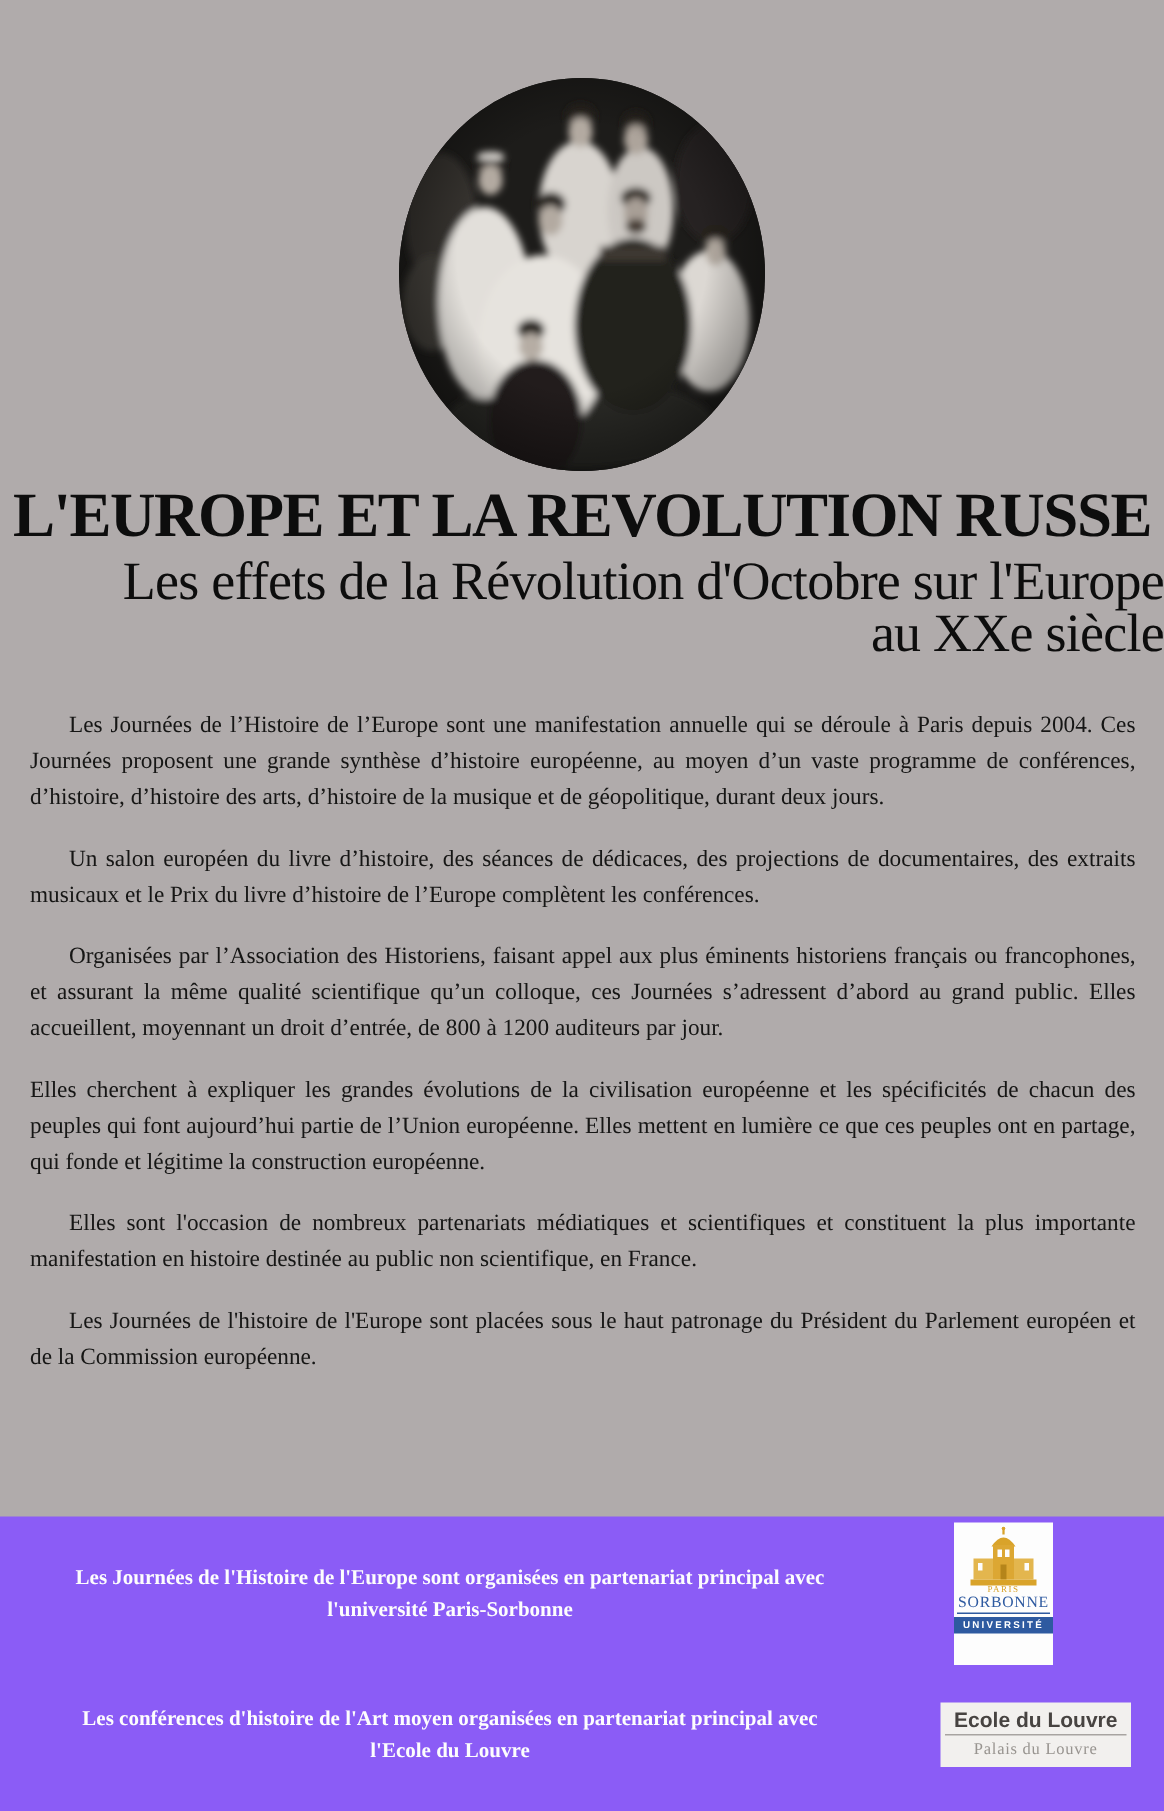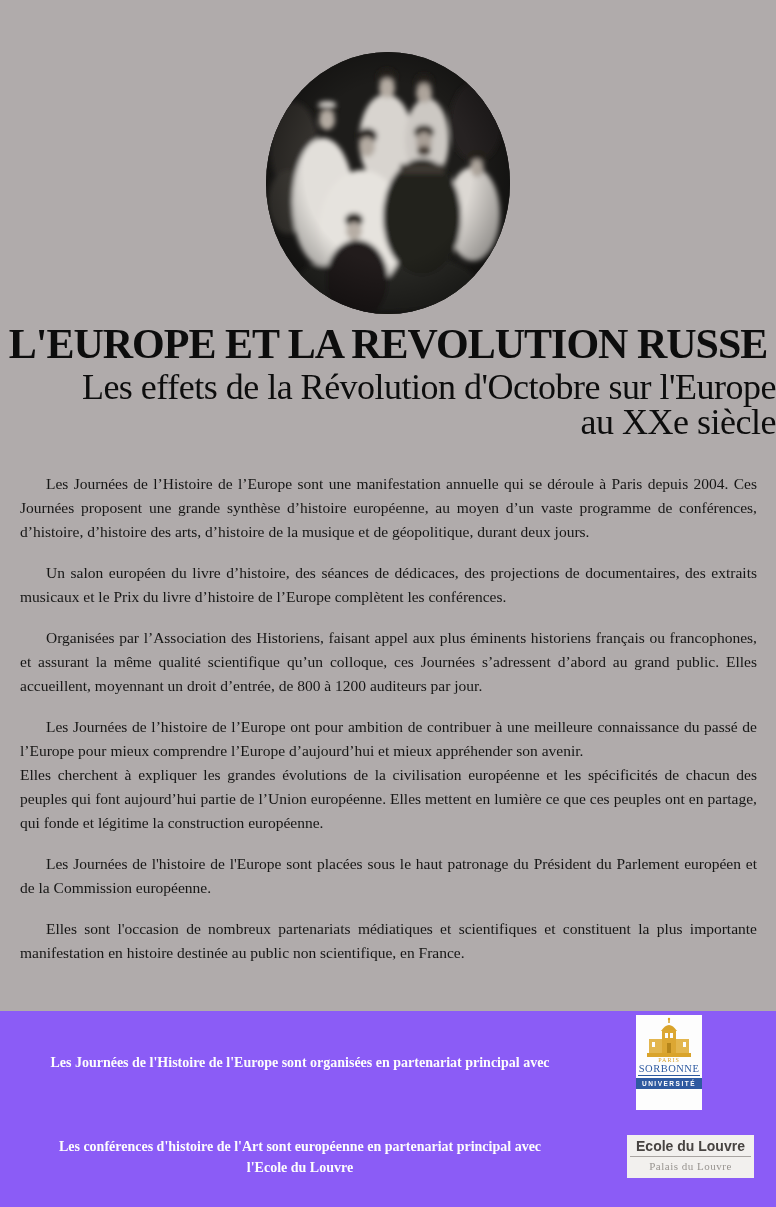--- a/index.html
+++ b/index.html
@@ -140,31 +140,31 @@
   <div class="title">L'EUROPE ET LA REVOLUTION RUSSE</div>
   <div class="subtitle">
     <div>Les effets de la Révolution d'Octobre sur l'Europe</div>
     <div>au XXe siècle</div>
   </div>
 
   <div class="content">
     <p>Les Journées de l’Histoire de l’Europe sont une manifestation annuelle qui se déroule à Paris depuis 2004. Ces Journées proposent une grande synthèse d’histoire européenne, au moyen d’un vaste programme de conférences, d’histoire, d’histoire des arts, d’histoire de la musique et de géopolitique, durant deux jours.</p>
     <p>Un salon européen du livre d’histoire, des séances  de dédicaces, des projections de documentaires,  des extraits musicaux  et le Prix du livre d’histoire  de l’Europe complètent les conférences.</p>
     <p>Organisées par l’Association des Historiens,  faisant appel aux plus éminents historiens français ou francophones, et assurant la même qualité scientifique qu’un colloque, ces Journées s’adressent d’abord au grand public. Elles accueillent, moyennant un droit d’entrée, de 800 à 1200 auditeurs par jour.</p>
-    <p class="tight">Les Journées de l’histoire de l’Europe ont pour ambition de contribuer à une meilleure connaissance du passé de l’Europe pour mieux comprendre l’Europe d’aujourd’hui et mieux appréhender son avenir.</p>
     <p class="no-indent">Elles cherchent à expliquer les grandes évolutions de la civilisation européenne et les spécificités de chacun des peuples qui font aujourd’hui partie de l’Union européenne.  Elles mettent en lumière ce que ces peuples ont en partage, qui fonde et légitime la construction européenne.</p>
+    <p>Elles sont l'occasion de nombreux partenariats médiatiques et scientifiques et constituent la plus importante manifestation en histoire destinée au public non scientifique, en France.</p>
     <p>Les Journées de l'histoire de l'Europe sont placées sous le haut patronage du Président du Parlement européen et de la Commission européenne.</p>
-    <p>Elles sont l'occasion de nombreux partenariats médiatiques et scientifiques et constituent la plus importante manifestation en histoire destinée au public non scientifique, en France.</p>
   </div>
 
   <div class="footer">
 
     <div class="frow row1">
       <div class="ftext">
         <div>Les Journées de l'Histoire de l'Europe sont  organisées en partenariat principal avec</div>
+        <div>l'université Paris-Sorbonne</div>
       </div>
       <div class="sorbonne">
         <svg width="60" height="42" viewBox="0 0 60 42">
           <line x1="30" y1="1" x2="30" y2="6" stroke="#d9a32a" stroke-width="1.5"></line>
           <circle cx="30" cy="2" r="1.2" fill="#d9a32a"></circle>
           <path d="M22 14 Q30 2 38 14 Z" fill="#d9a32a"></path>
           <rect x="23" y="13" width="14" height="23" fill="#dca733"></rect>
           <rect x="26" y="16" width="3" height="5" fill="#fdfdfd"></rect>
           <rect x="31" y="16" width="3" height="5" fill="#fdfdfd"></rect>
           <rect x="10" y="22" width="13" height="14" fill="#e3b64e"></rect>
@@ -175,21 +175,21 @@
           <rect x="8" y="36" width="44" height="4" fill="#d9a32a"></rect>
         </svg>
         <div class="s-paris">PARIS</div>
         <div class="s-name">SORBONNE</div>
         <div class="s-univ">UNIVERSITÉ</div>
       </div>
     </div>
 
     <div class="frow row2">
       <div class="ftext">
-        <div>Les conférences d'histoire de l'Art  sont  européenne en partenariat principal avec</div>
+        <div>Les conférences d'histoire de l'Art  moyen  organisées en partenariat principal avec</div>
         <div>l'Ecole du Louvre</div>
       </div>
       <div class="louvre">
         <div class="l-top">Ecole du Louvre</div>
         <div class="l-rule"></div>
         <div class="l-bottom">Palais du Louvre</div>
       </div>
     </div>
 
   </div>

